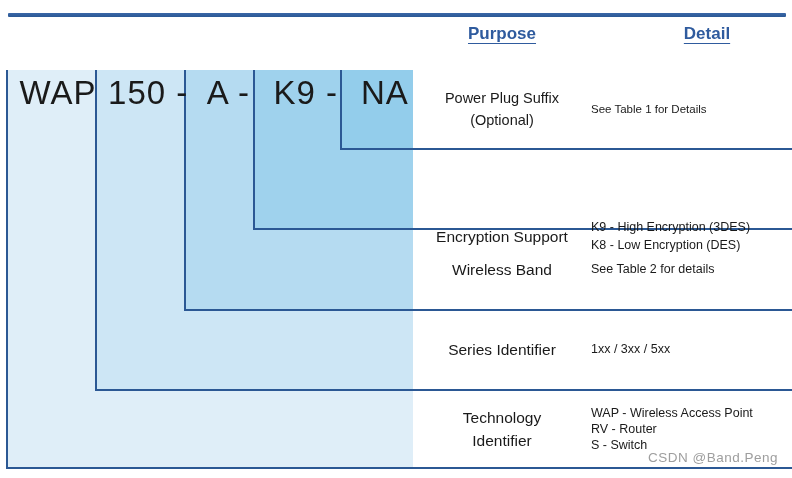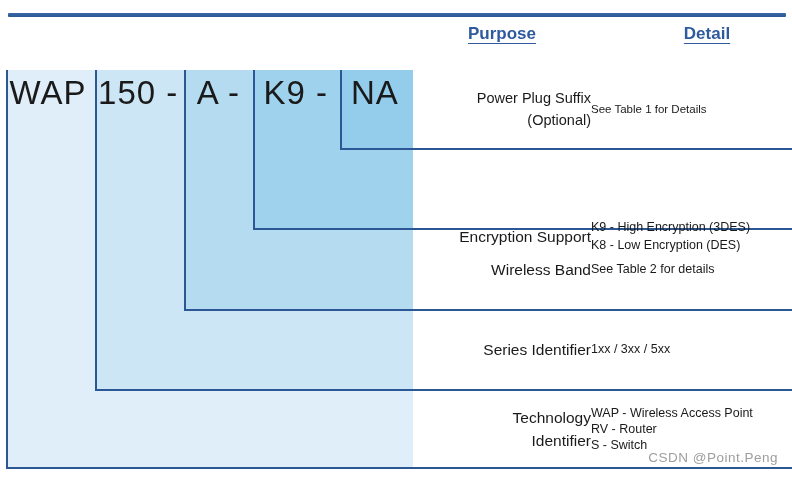--- a/index.html
+++ b/index.html
@@ -18,32 +18,32 @@
   .rect-k9{left:253px;width:160px;height:158px;background:var(--c-k9);}
   .rect-na{left:340px;width:73px;height:78px;background:var(--c-na);}
   
   .hline{position:absolute;height:2px;right:0;background:var(--navy);}
   .line-1{top:148px;left:340px;}
   .line-2{top:228px;left:253px;}
   .line-3{top:309px;left:184px;}
   .line-4{top:389px;left:95px;}
   .line-5{top:467px;left:6px;}
   
-  .model-row{position:absolute;left:4px;top:70px;width:407px;height:46px;display:flex;}
+  .model-row{position:absolute;left:14px;top:70px;width:407px;height:46px;display:flex;}
   .model-seg{display:flex;align-items:center;justify-content:center;
     font-size:33px;font-weight:500;letter-spacing:1px;white-space:nowrap;color:var(--ink);}
   .seg-1{width:89px;}.seg-2{width:93px;}.seg-3{width:69px;}.seg-4{width:87px;}.seg-5{width:73px;}
   
   .hdr{position:absolute;top:24px;font-size:17px;font-weight:600;color:var(--hblue);
     text-align:center;text-decoration:underline;text-underline-offset:4px;}
   .hdr-purpose{left:413px;width:178px;}
   .hdr-detail{left:608px;width:198px;}
   
   .row{position:absolute;left:413px;width:379px;display:flex;align-items:center;}
-  .row .p{width:178px;text-align:right;font-size:15.5px;line-height:1.5;
+  .row .p{width:178px;text-align:center;font-size:15.5px;line-height:1.5;
     white-space:pre-line;color:var(--ink);}
   .row .d{width:198px;text-align:left;font-size:12.5px;line-height:1.42;
     white-space:pre-line;color:var(--ink);}
   .row-1{top:70px;height:78px;}
   .row-1 .p{font-size:14.5px;line-height:1.55;}
   .row-1 .d{font-size:11.5px;}
   .row-2{top:150px;height:78px;margin-top:48px;}
   .row-3{top:230px;height:79px;}
   .row-4{top:311px;height:78px;}
   .row-5{top:391px;height:76px;}
@@ -101,15 +101,15 @@
     <div class="d">1xx / 3xx / 5xx</div>
   </div>
   <div class="row row-5">
     <div class="p">Technology
 Identifier</div>
     <div class="d">WAP - Wireless Access Point
 RV - Router
 S - Switch</div>
   </div>
 
-  <div class="watermark">CSDN @Point.Peng</div>
+  <div class="watermark">CSDN @Band.Peng</div>
 
 </div>
 
 </body></html>

